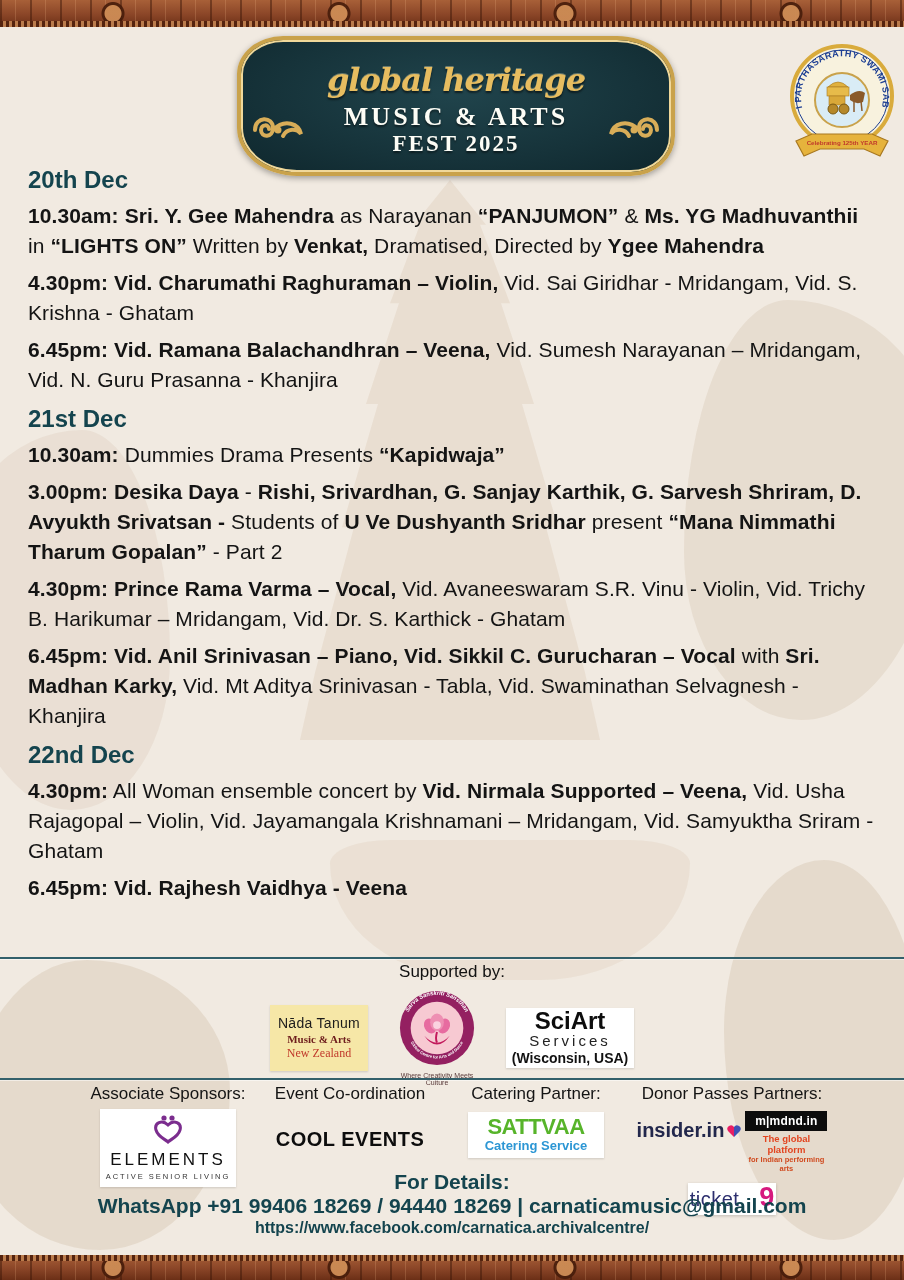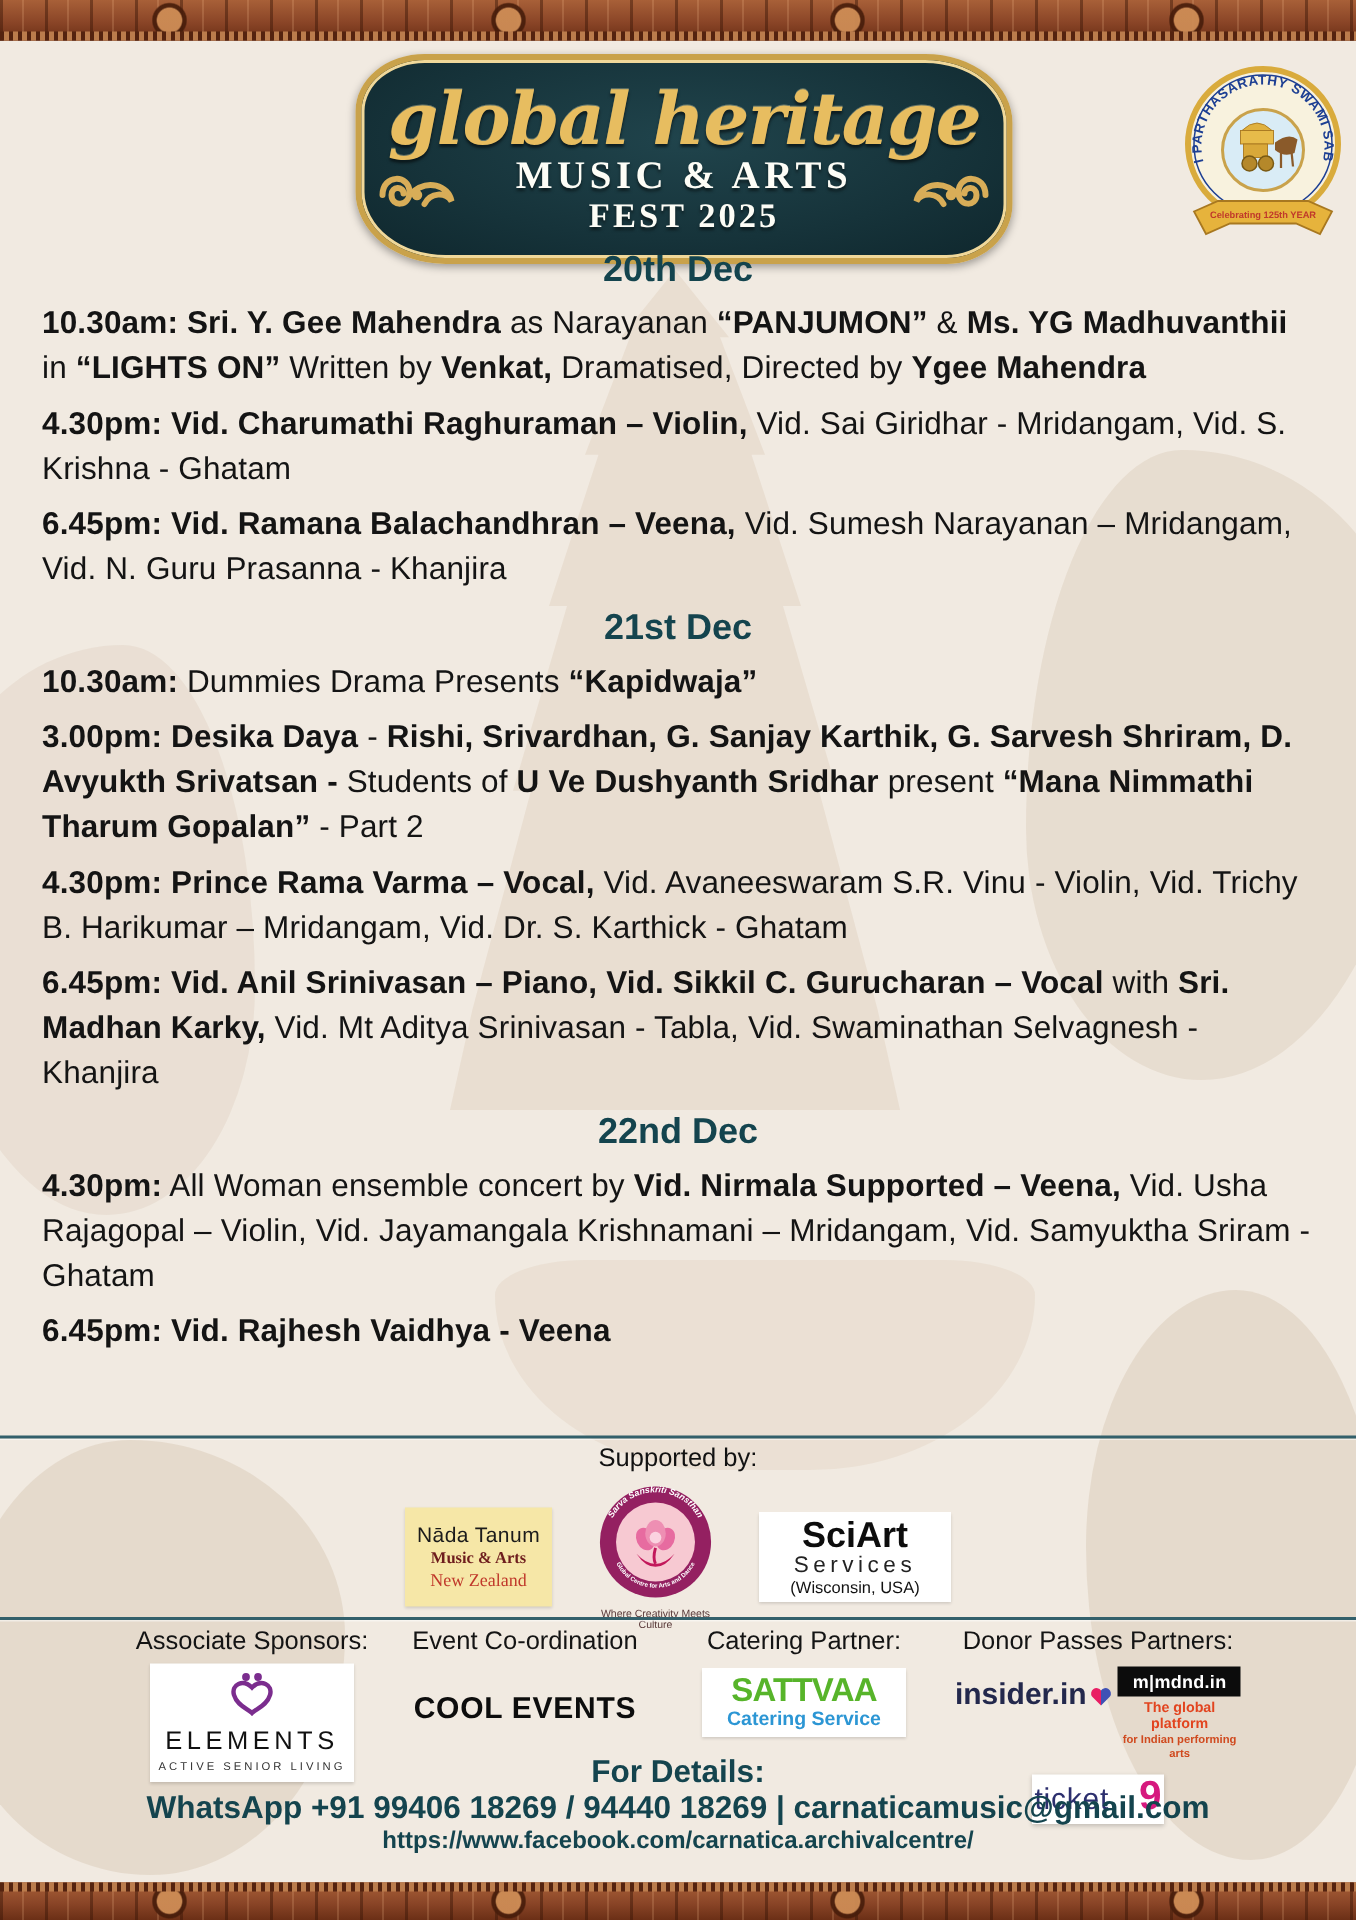--- a/index.html
+++ b/index.html
@@ -41,56 +41,56 @@
   .logo-carnatica{position:absolute;left:16px;top:38px;width:112px;text-align:center;}
   .carn-badge{display:inline-block;margin-top:2px;background:#8d1113;border:2px solid #6a0c0e;
     border-radius:6px;padding:3px 7px;color:#fff;font-weight:bold;font-size:12px;line-height:14px;
     letter-spacing:.5px;box-shadow:0 1px 2px rgba(0,0,0,.4);}
 
   .fest-badge{position:absolute;left:237px;top:36px;width:430px;height:132px;
     background:radial-gradient(ellipse at 50% 40%,#20444c 0%,#16333a 60%,#0f272d 100%);
     border:4px solid #c9a24b;border-radius:46px 58px 44px 60px/38px 46px 40px 48px;
     box-shadow:0 0 0 2px #f0d89a inset,0 2px 6px rgba(0,0,0,.35);
     display:flex;flex-direction:column;align-items:center;justify-content:center;}
-  .fest-title{font-family:"DejaVu Serif",serif;font-style:italic;font-weight:bold;font-size:48px;
+  .fest-title{font-family:"DejaVu Serif",serif;font-style:italic;font-weight:bold;font-size:32px;
     line-height:46px;color:#e7bd60;text-shadow:0 2px 2px rgba(0,0,0,.55),0 -1px 0 rgba(255,240,190,.35);
     letter-spacing:-1px;}
   .fest-sub{font-family:"Liberation Serif",serif;font-weight:bold;color:#fdfdf6;font-size:26px;
     line-height:28px;letter-spacing:3px;text-shadow:0 2px 2px rgba(0,0,0,.5);}
   .fest-year{font-family:"Liberation Serif",serif;font-weight:bold;color:#fdfdf6;font-size:23px;
     line-height:25px;letter-spacing:2px;text-shadow:0 2px 2px rgba(0,0,0,.5);}
   .flourish{position:absolute;top:64px;}
   .flourish.left{left:10px;} .flourish.right{right:10px;transform:scaleX(-1);}
 
   .logo-sabha{position:absolute;right:8px;top:40px;width:108px;}
 
   
   .schedule{position:absolute;top:156px;left:28px;width:848px;}
-  .day-heading{font-size:24px;font-weight:bold;color:#14444e;text-align:center;margin:10px 0 2px;}
+  .day-heading{font-size:24px;font-weight:bold;color:#14444e;text-align:left;margin:10px 0 2px;}
   .event{font-size:21px;line-height:30px;margin:7px 0;color:#141414;letter-spacing:.1px;}
   .b{font-weight:bold;}
 
   
   .rule{position:absolute;left:0;width:904px;border-top:2px solid #33606b;box-shadow:0 1px 0 rgba(255,255,255,.5);}
   .rule1{top:957px;} .rule2{top:1078px;}
   .supported{position:absolute;top:962px;left:0;width:904px;text-align:center;}
   .supported-label{font-size:17px;color:#121212;}
   .supported-logos{display:flex;justify-content:center;align-items:center;gap:26px;margin-top:7px;}
   .nada-box{width:98px;height:66px;background:#f6e7a7;display:flex;flex-direction:column;
     justify-content:center;box-shadow:0 1px 2px rgba(0,0,0,.15);}
   .nada-l1{font-size:14px;color:#1b1b1b;letter-spacing:.3px;}
   .nada-l2{font-family:"Liberation Serif",serif;font-weight:bold;font-size:11px;color:#6e1d1d;margin-top:2px;}
   .nada-l3{font-family:"Liberation Serif",serif;font-size:12px;color:#c0392b;margin-top:1px;}
   .sanskriti-wrap{width:86px;}
   .sanskriti-cap{font-size:7px;color:#5a3a3a;margin-top:1px;}
   .sciart-box{width:128px;height:60px;background:#fff;display:flex;flex-direction:column;
     justify-content:center;box-shadow:0 1px 2px rgba(0,0,0,.15);}
   .sciart-l1{font-size:24px;font-weight:bold;color:#0d0d0d;line-height:24px;}
   .sciart-l2{font-size:15px;color:#222;letter-spacing:3px;line-height:16px;}
-  .sciart-l3{font-size:11px;font-weight:normal;color:#111;margin-top:1px;}
+  .sciart-l3{font-size:14px;font-weight:bold;color:#111;margin-top:1px;}
 
   
   .partners{position:absolute;top:1084px;left:0;width:904px;height:100px;}
   .p-col{position:absolute;top:0;text-align:center;}
   .p-label{font-size:17px;color:#141414;}
   .p1{left:58px;width:220px;} .p2{left:258px;width:184px;} .p3{left:446px;width:180px;} .p4{left:622px;width:220px;}
   .elements-box{width:128px;margin:5px auto 0;background:#fff;padding:5px 4px 6px;box-shadow:0 1px 2px rgba(0,0,0,.15);}
   .elements-name{font-size:17px;letter-spacing:3px;color:#111;margin-top:2px;}
   .elements-tag{font-size:7.5px;letter-spacing:2px;color:#333;margin-top:2px;}
   .cool-events{font-size:20px;font-weight:bold;color:#0d0d0d;margin-top:24px;letter-spacing:.5px;}

